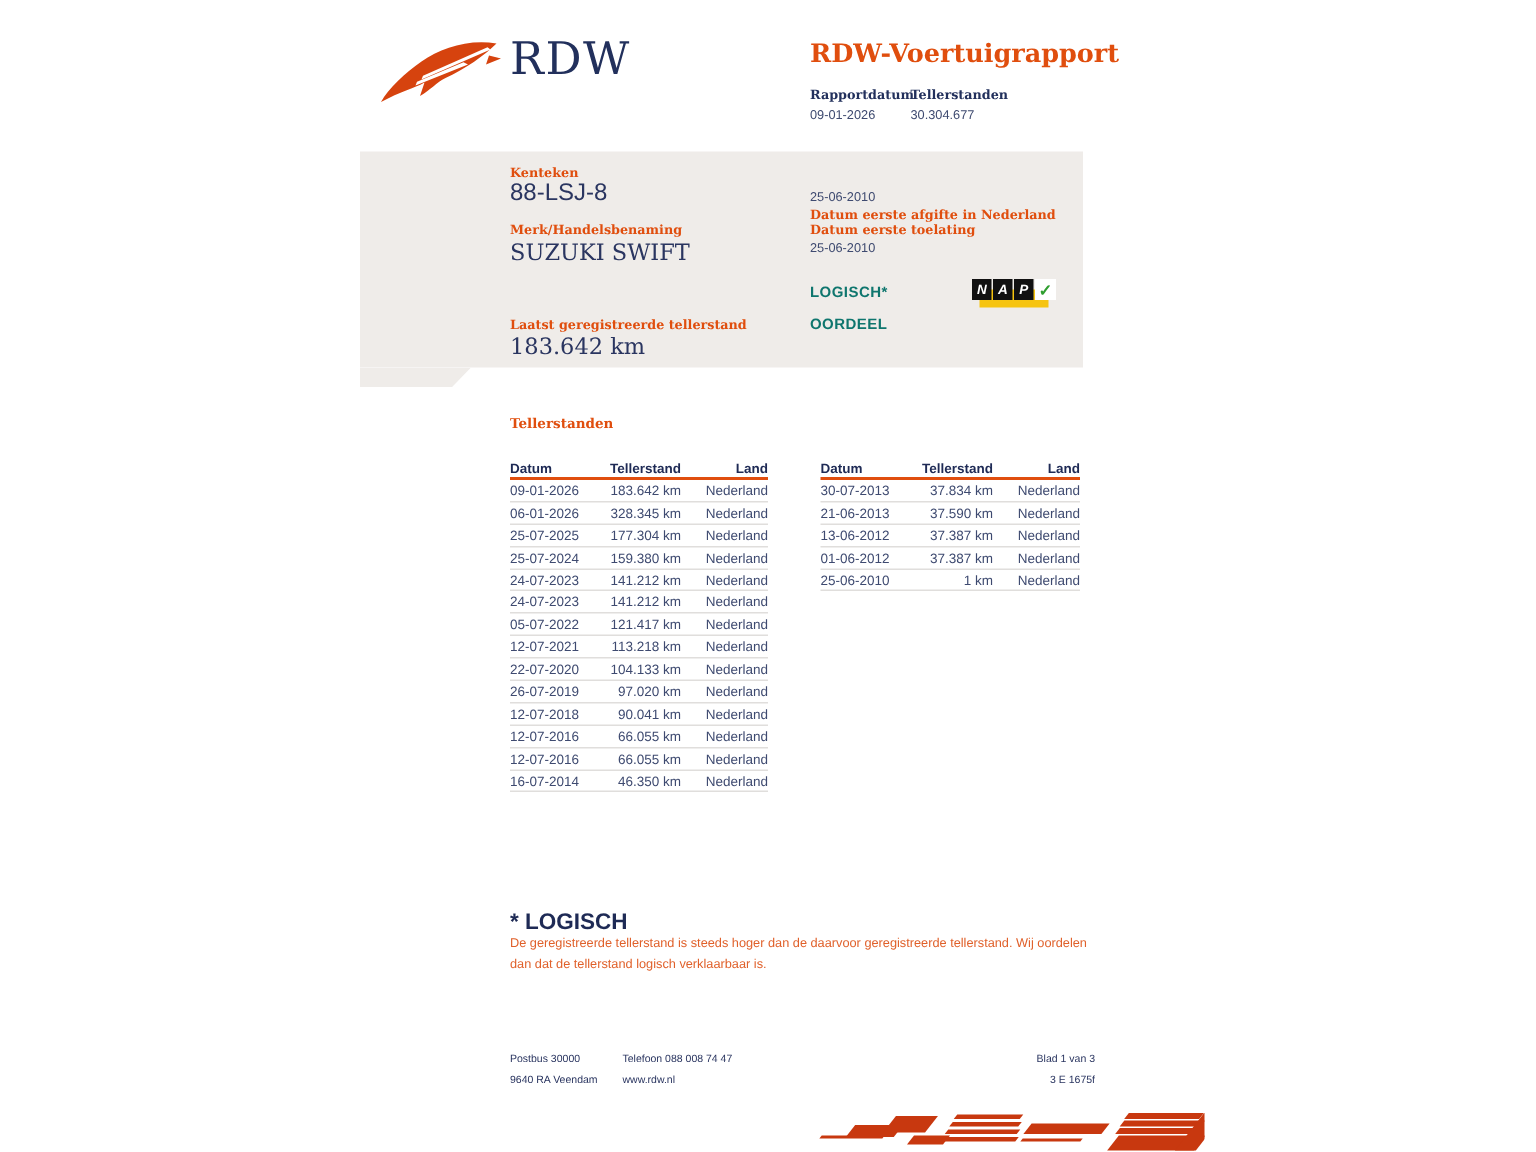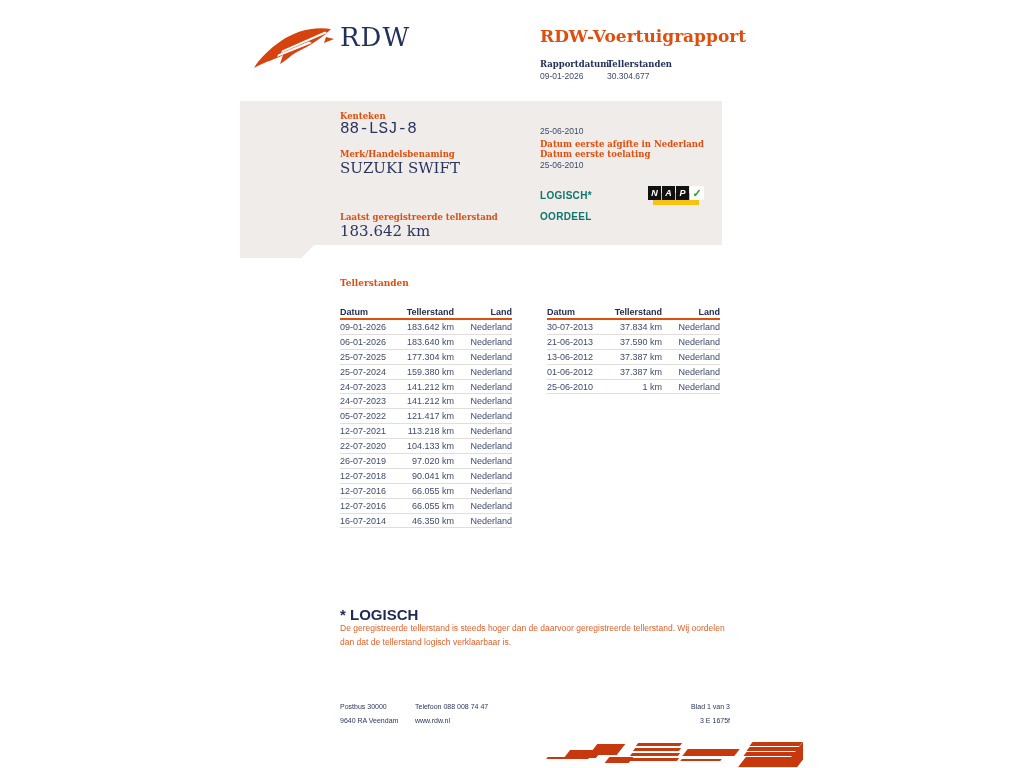--- a/index.html
+++ b/index.html
@@ -11,21 +11,21 @@
     overflow:hidden;
     color:#1E2A55;
   }
   .abs { position:absolute; }
 
   
   .logo-bird { left:252px; top:26px; width:82px; height:46px; }
   .logo-text {
     left:340px; top:22px;
     font-family:"DejaVu Serif", serif;
-    font-size:26px; letter-spacing:1px; color:#22305C;
+    font-size:30px; letter-spacing:1px; color:#22305C;
   }
   .doc-title {
     left:540px; top:26px;
     font-family:"DejaVu Serif", serif;
     font-weight:bold; font-size:17px; color:#E04E0E;
   }
   .hdr-label {
     font-family:"DejaVu Serif", serif;
     font-weight:bold; font-size:8.5px; color:#22305C;
   }
@@ -38,21 +38,21 @@
   
   .vehicle-box { left:240px; top:101px; width:482px; height:144px; background:#EFECE9; }
   .vehicle-box-tail {
     left:240px; top:245px; width:74px; height:13px; background:#EFECE9;
     clip-path:polygon(0 0, 100% 0, 83% 100%, 0 100%);
   }
   .box-label {
     font-family:"DejaVu Serif", serif;
     font-weight:bold; font-size:8.5px; color:#E04E0E;
   }
-  .box-value-lg { font-family:Liberation Mono, monospace; font-size:16px; color:#2A3560; }
+  .box-value-lg { font-family:Liberation Sans, sans-serif; font-size:16px; color:#2A3560; }
   .box-value-md { font-family:"DejaVu Serif", serif; font-size:15px; color:#2A3560; }
   .box-value-sm { font-size:8.5px; color:#3E4A70; }
   .oordeel { font-weight:bold; font-size:10px; line-height:20.5px; color:#0f766e; letter-spacing:0.3px; }
 
   
   .nap { left:648px; top:186px; width:52px; height:23px; }
   .nap-yellow { position:absolute; left:5px; top:7px; width:46px; height:12px; background:#F6C410; }
   .nap-row { position:absolute; left:0; top:0; display:flex; gap:1px; }
   .nap-box {
     width:13px; height:14px; background:#111111; color:#ffffff;
@@ -158,21 +158,21 @@
     <span class="h-land">Land</span>
   </div>
   <div>
       <div class="trow">
         <span class="c-datum">09-01-2026</span>
         <span class="c-tell">183.642 km</span>
         <span class="c-land">Nederland</span>
       </div>
       <div class="trow">
         <span class="c-datum">06-01-2026</span>
-        <span class="c-tell">183.640 km</span>
+        <span class="c-tell">328.345 km</span>
         <span class="c-land">Nederland</span>
       </div>
       <div class="trow">
         <span class="c-datum">25-07-2025</span>
         <span class="c-tell">177.304 km</span>
         <span class="c-land">Nederland</span>
       </div>
       <div class="trow">
         <span class="c-datum">25-07-2024</span>
         <span class="c-tell">159.380 km</span>

